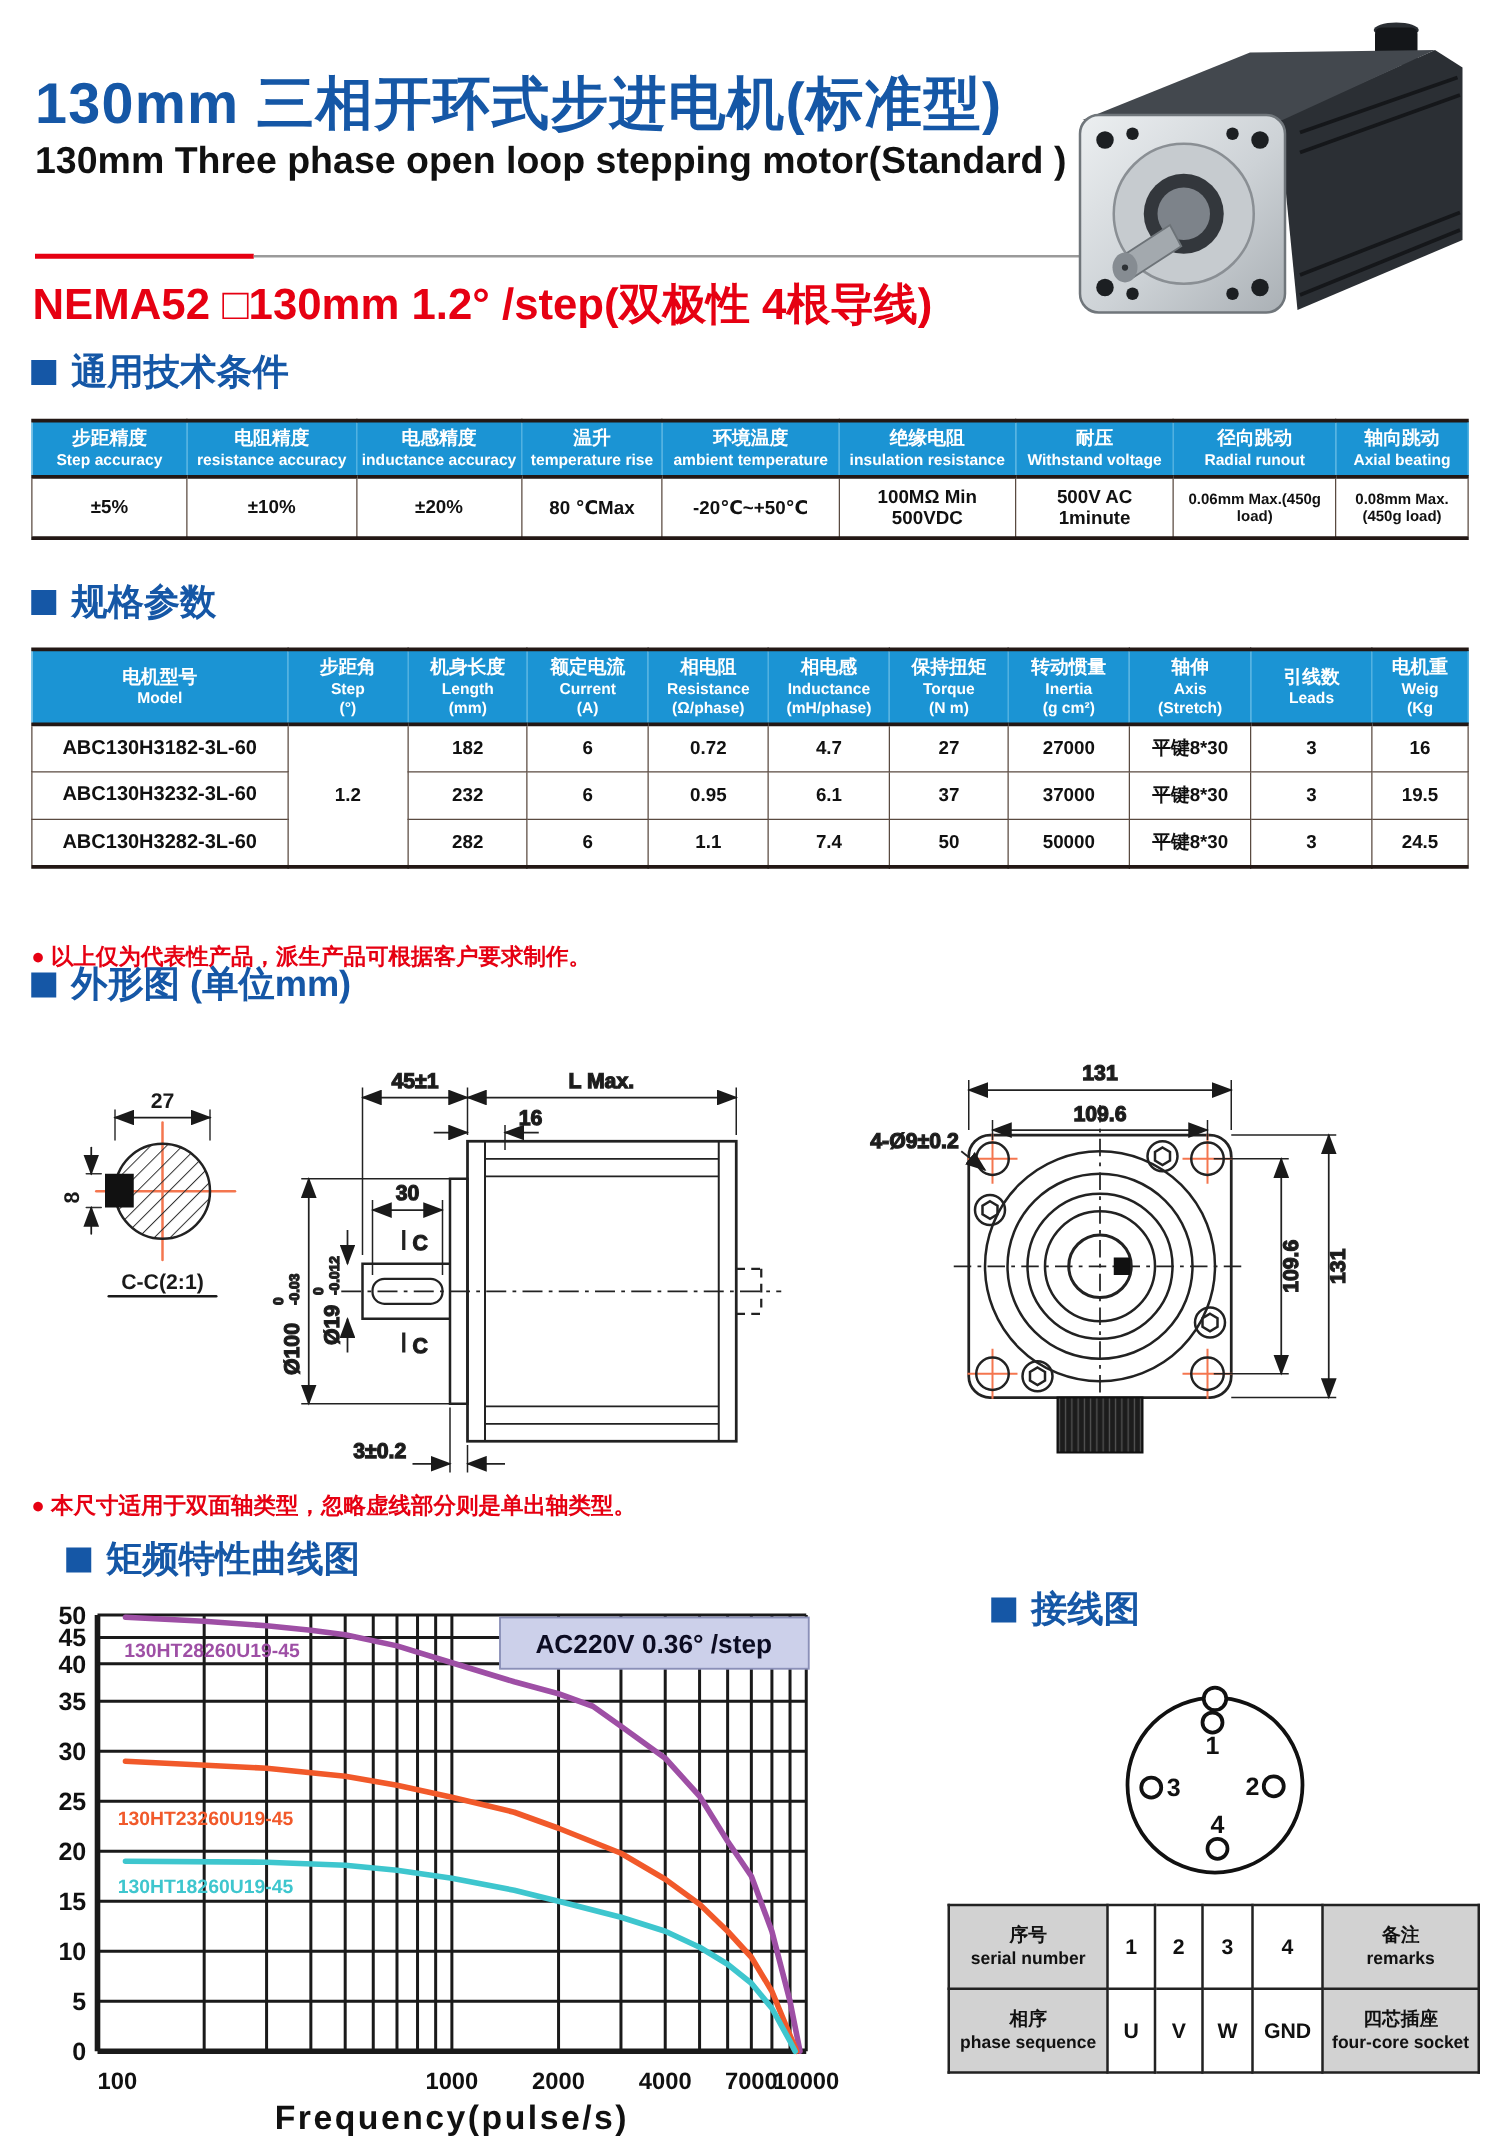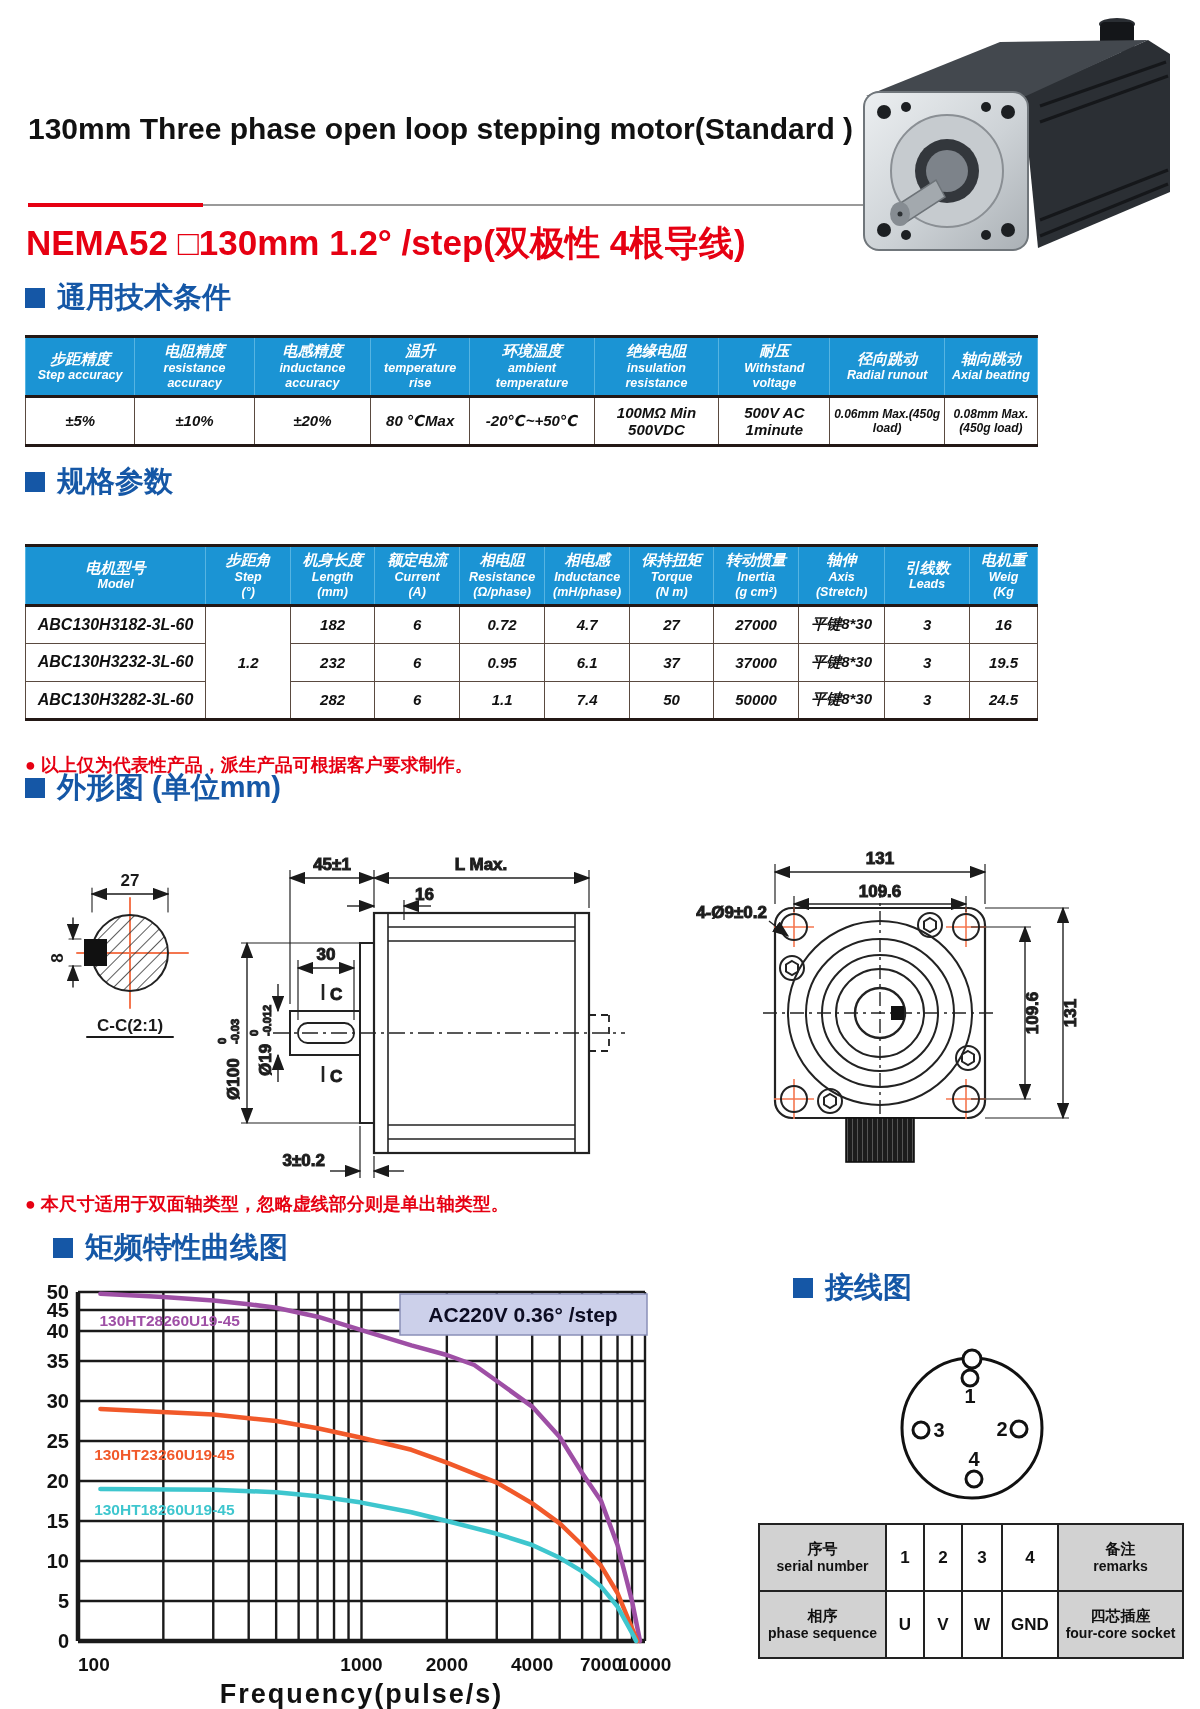--- a/index.html
+++ b/index.html
@@ -14,33 +14,33 @@
   .divider-gray { position:absolute; left:203px; top:204px; width:718px; height:2px; background:#9a9a9a; }
   .nema-line { position:absolute; left:26px; top:220px; font-size:35px; font-weight:bold; color:#e60012; }
   .motor-art { position:absolute; left:848px; top:10px; }
 
   
   .sec-title { position:absolute; display:flex; align-items:center; gap:12px; }
   .sec-sq { width:20px; height:20px; background:#1557a6; display:inline-block; }
   .sec-txt { font-size:29px; font-weight:bold; color:#1557a6; }
 
   
-  table.spec { border-collapse:collapse; table-layout:fixed; width:1013px;
-               border-top:3px solid #231815; border-bottom:3px solid #231815;font-style:italic; }
+  table.spec { border-collapse:collapse; table-layout:fixed; width:1150px;
+               border-top:3px solid #231815; border-bottom:3px solid #231815; }
   table.spec th { background:#1b94d4; color:#fff; border:1px solid #56b4e2; border-bottom:3px solid #231815;
                   padding:4px 2px; vertical-align:middle; }
   table.spec td { border:1px solid #5a4a40; text-align:center; font-weight:bold; color:#111;
                   background:#fff; padding:6px 2px; font-size:15px; }
   .h-cn { display:block; font-size:15px; font-weight:bold; line-height:1.25; }
   .h-en { display:block; font-size:12.5px; font-weight:bold; line-height:1.2; }
   .h-un { display:block; font-size:12.5px; font-weight:bold; line-height:1.2; }
   #general-table { position:absolute; left:25px; top:335px; }
   #general-table td { height:36px; }
   #general-table td:nth-child(8), #general-table td:nth-child(9) { font-size:12px; }
-  #spec-table { position:absolute; left:25px; top:544px; }
+  #spec-table { position:absolute; left:25px; top:518px; }
   #spec-table td { height:38px; }
   #spec-table td.model-cell { font-size:16px; }
 
   .red-note { position:absolute; font-size:18px; font-weight:bold; color:#e60012; }
 
   
   table.wiretab { border-collapse:collapse; table-layout:fixed; width:424px; }
   table.wiretab th, table.wiretab td { border:2px solid #222; text-align:center; vertical-align:middle; height:67px; color:#111; }
   table.wiretab th { background:#d2d2d2; font-weight:bold; }
   table.wiretab td { background:#fff; font-size:17px; font-weight:bold; }
@@ -49,20 +49,21 @@
 
   svg text { font-family:"Liberation Sans","DejaVu Sans",sans-serif; }
   .dim { font-size:17px; font-weight:bold; fill:#1a1a1a; }
   .dim-s { font-size:11px; font-weight:bold; fill:#1a1a1a; }
 </style>
 </head>
 <body>
 
 <div class="page">
 
+  <div class="title-cn">130mm 三相开环式步进电机(标准型)</div>
   <div class="title-en">130mm Three phase open loop stepping motor(Standard )</div>
   <div class="divider-red"></div>
   <div class="divider-gray"></div>
   <div class="nema-line">NEMA52  □130mm   1.2° /step(双极性 4根导线)</div>
 
   <svg class="motor-art" width="340" height="245" viewBox="0 0 340 245">
     <defs>
       <linearGradient id="metal" x1="0" y1="0" x2="1" y2="1">
         <stop offset="0" stop-color="#eceff1"></stop>
           <stop offset="0.55" stop-color="#cdd2d6"></stop>

